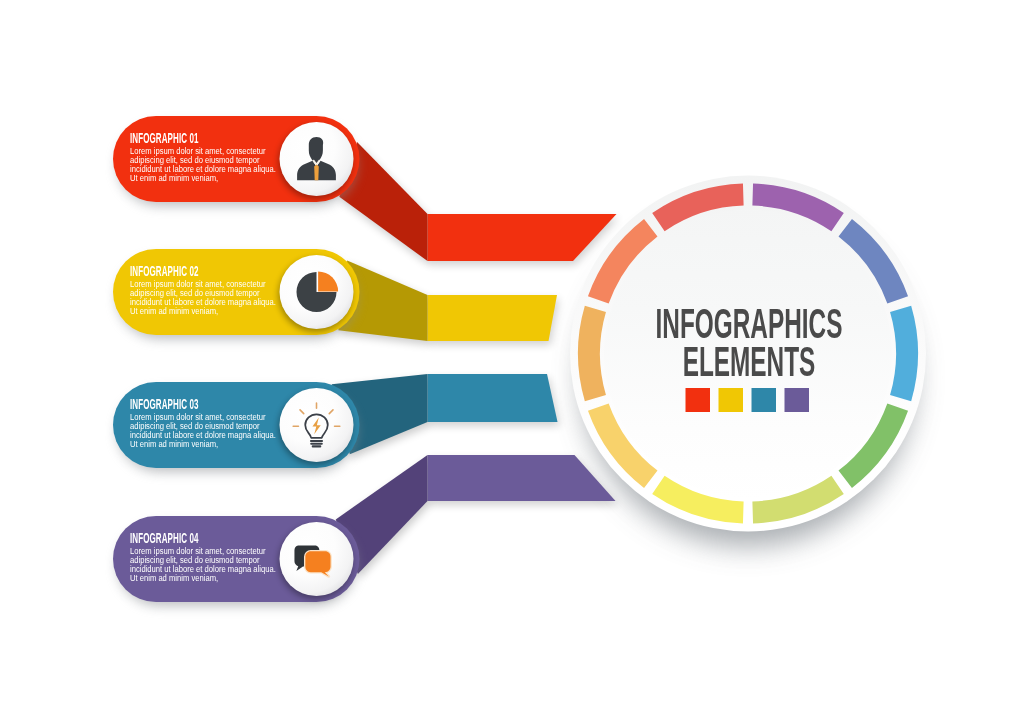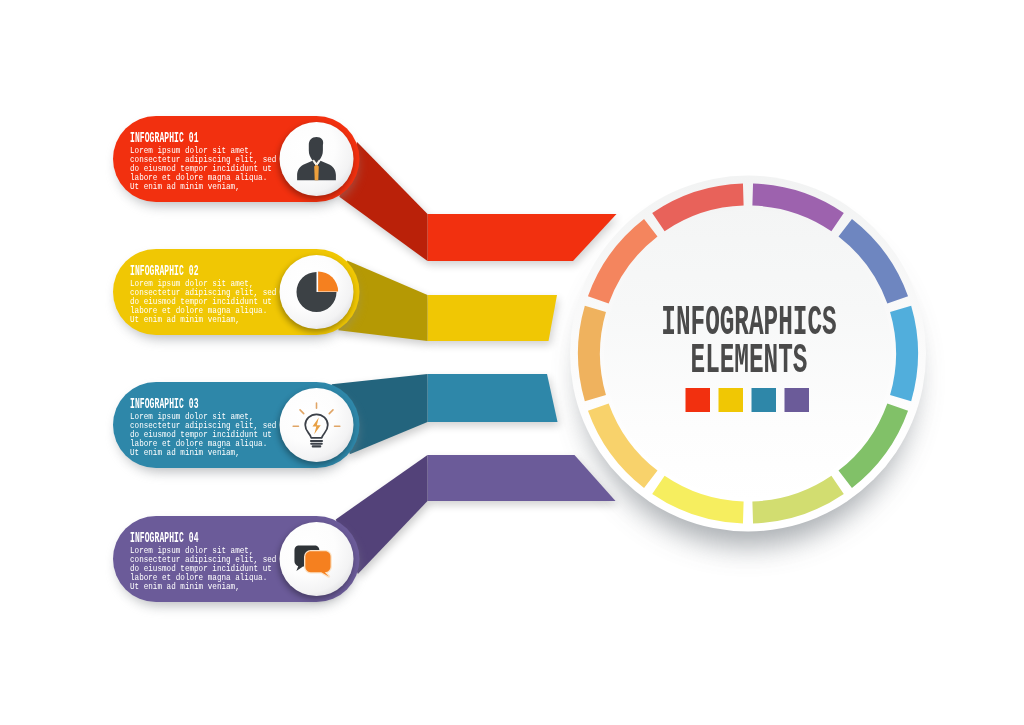--- a/index.html
+++ b/index.html
@@ -1,19 +1,19 @@
 <!DOCTYPE html>
 <html><head>
 <meta charset="utf-8">
 <style>
   html,body{margin:0;padding:0;background:#ffffff;}
   body{width:1024px;height:725px;overflow:hidden;
        font-family:"Liberation Sans",sans-serif;
        -webkit-font-smoothing:antialiased;}
-  #stage{position:relative;width:1024px;height:596px;background:#ffffff;font-family:Liberation Mono, monospace;}
+  #stage{position:relative;width:1024px;height:596px;background:#ffffff;}
   svg{display:block;}
   .abs{position:absolute;left:0;top:0;}
   .panel-title{
     position:absolute;color:#ffffff;font-weight:bold;
     font-size:14.6px;letter-spacing:0.15px;
     transform:scaleX(0.55);transform-origin:left center;
     white-space:nowrap;
   }
   .panel-body{
     position:absolute;color:#ffffff;font-size:8.4px;

